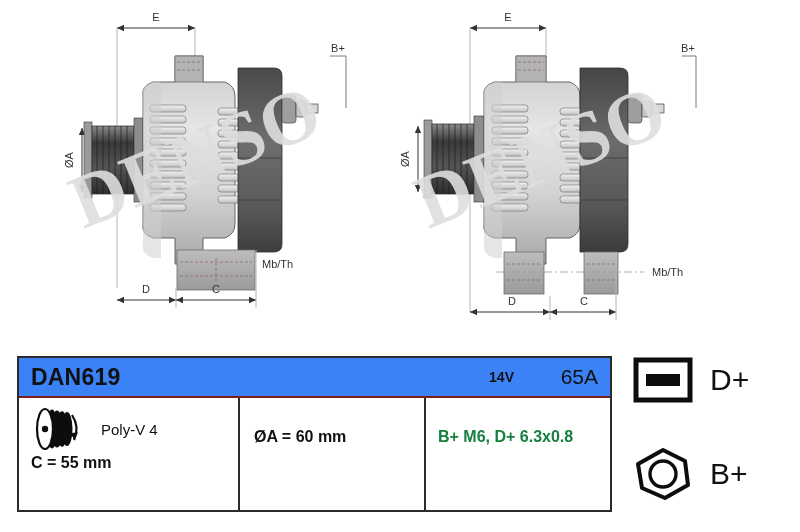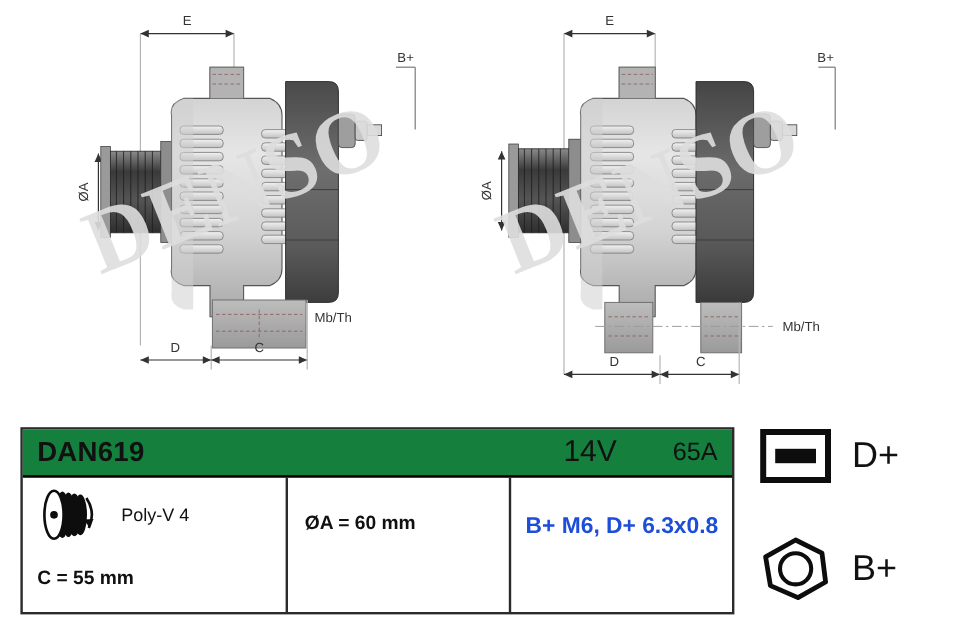--- a/index.html
+++ b/index.html
@@ -40,41 +40,41 @@
     top: 356px;
     width: 595px;
     height: 156px;
     border: 2px solid #2b2b2b;
     box-sizing: border-box;
     background: #ffffff;
   }
   #spec-header {
     position: relative;
     height: 40px;
-    background: #15803d;
-    border-bottom: 2px solid #000000;
+    background: #3b82f6;
+    border-bottom: 2px solid #7f1d1d;
     box-sizing: border-box;
   }
   #part-number {
     position: absolute;
     left: 12px;
     top: 50%;
     transform: translateY(-50%);
     font-size: 23px;
     font-weight: bold;
     color: #111111;
     letter-spacing: 0.2px;
   }
   #voltage {
     position: absolute;
     right: 96px;
     top: 50%;
     transform: translateY(-50%);
-    font-size: 25px;
-    font-weight: normal;
+    font-size: 14px;
+    font-weight: bold;
     color: #111111;
   }
   #amperage {
     position: absolute;
     right: 12px;
     top: 50%;
     transform: translateY(-50%);
     font-size: 21px;
     font-weight: normal;
     color: #111111;
@@ -108,37 +108,36 @@
     font-size: 15px;
     color: #111111;
   }
   #c-value {
     position: absolute;
     left: 12px;
     top: 56px;
     font-size: 16px;
     font-weight: bold;
     color: #111111;
-    margin-top: 20px;
   }
   #diam-value {
     position: absolute;
     left: 14px;
     top: 30px;
     font-size: 16px;
     font-weight: bold;
     color: #111111;
   }
   #terminal-value {
     position: absolute;
     left: 12px;
     top: 30px;
-    font-size: 19px;
+    font-size: 16px;
     font-weight: bold;
-    color: #1d4ed8;
+    color: #15803d;
   }
 
   
   #legend {
     position: absolute;
     left: 632px;
     top: 352px;
     width: 160px;
     height: 170px;
   }

